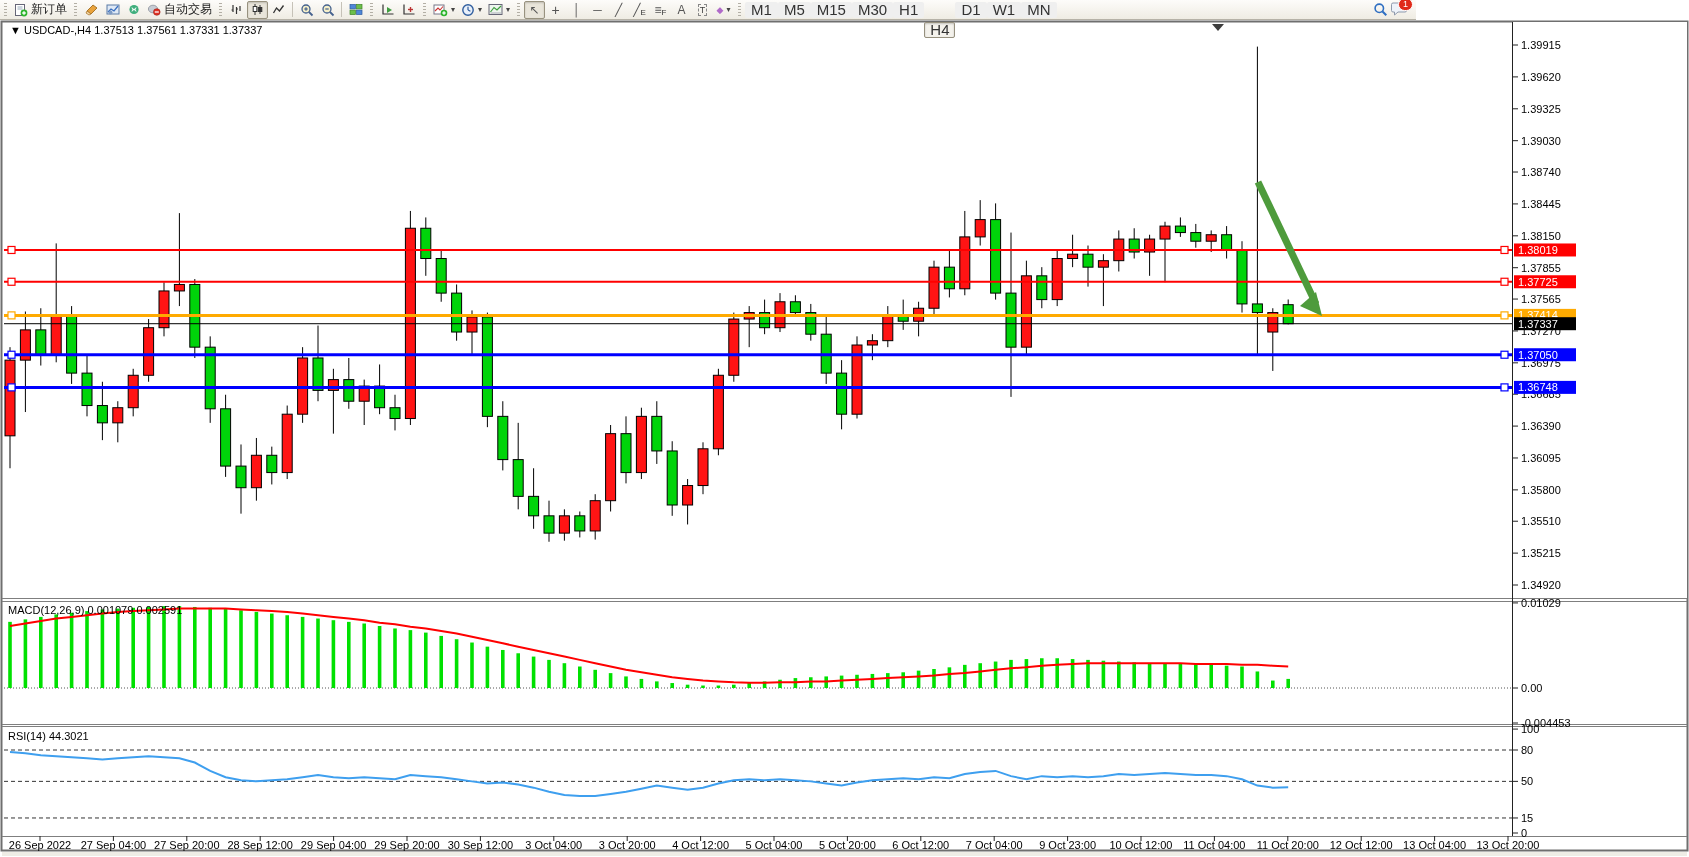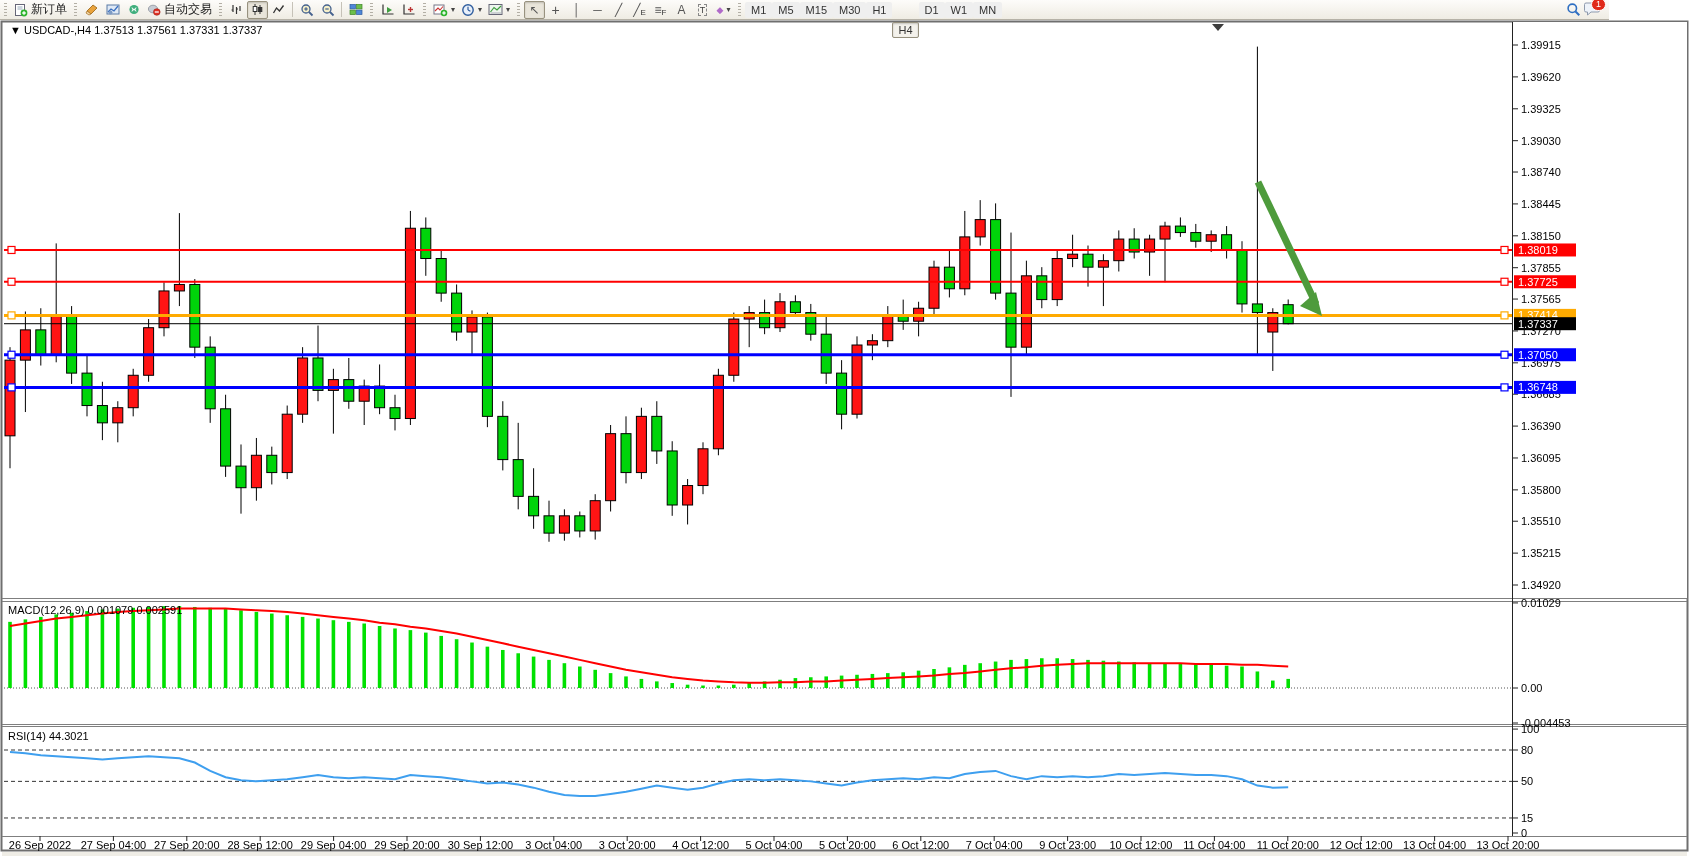--- a/index.html
+++ b/index.html
@@ -1,33 +1,33 @@
 <!DOCTYPE html>
 <html><head>
 <meta charset="utf-8">
 <style>
   html,body{margin:0;padding:0;background:#d8d4cc;width:1689px;height:857px;overflow:hidden;
     font-family:"Liberation Sans",sans-serif;}
   #app{position:relative;width:1689px;height:857px;background:#fff;}
   
-  .tb{position:absolute;top:0;left:0;width:1609px;height:20px;display:flex;align-items:center;
+  .tb{position:absolute;top:0;left:0;width:1416px;height:20px;display:flex;align-items:center;
       background:linear-gradient(#fdfcfa,#efece3);border-bottom:1px solid #b6b2a7;box-sizing:border-box;
       font-size:12px;color:#222;z-index:5;}
   .grip{width:3px;height:14px;margin:0 4px;flex:0 0 auto;
       background:repeating-linear-gradient(to bottom,#b3afa5 0 1px,rgba(0,0,0,0) 1px 3px);}
   .sep{width:1px;height:15px;background:#c6c2b8;margin:0 3px;flex:0 0 auto;}
   .tbtn{height:18px;min-width:21px;display:flex;align-items:center;justify-content:center;gap:3px;
       padding:0 2px;border:1px solid rgba(0,0,0,0);border-radius:2px;background:transparent;
       font-family:"Liberation Sans",sans-serif;font-size:12px;color:#222;flex:0 0 auto;}
   .tbtn.pressed{background:#e9e5da;border-color:#98927f;box-shadow:inset 0 1px 2px rgba(0,0,0,.18);}
   .tbtn .glyph{font-size:12px;line-height:12px;color:#555;}
   .tbtn .subl{font-size:8px;color:#333;margin-left:-3px;margin-top:6px;}
   .tbtn .dd{font-size:8px;color:#444;}
   .lblbox{border:1px dashed #888;padding:0 1px;font-size:9px;color:#444;line-height:10px;}
-  .tf{height:16px;padding:0 5px;border:1px solid rgba(0,0,0,0);font-size:11px;color:#333;
+  .tf{height:16px;padding:0 5px;border:1px solid rgba(0,0,0,0);font-size:15px;color:#333;
       display:flex;align-items:center;border-radius:2px;}
   .tf.pressed{background:#f4f2ec;border-color:#96907e;box-shadow:inset 0 1px 2px rgba(0,0,0,.2);margin-top:40px;}
   .flexspacer{flex:1 1 auto;}
   .chatwrap{position:relative;margin-right:8px;}
   .badge{position:absolute;top:-3px;right:-5px;background:#e02a1a;color:#fff;font-size:9px;
       border-radius:7px;min-width:11px;height:11px;line-height:11px;text-align:center;padding:0 1px;
       border:1px solid #fff;}
   
   #chartwrap{position:absolute;top:20px;left:0;width:1689px;height:837px;}
   svg text{font-family:"Liberation Sans",sans-serif;}

